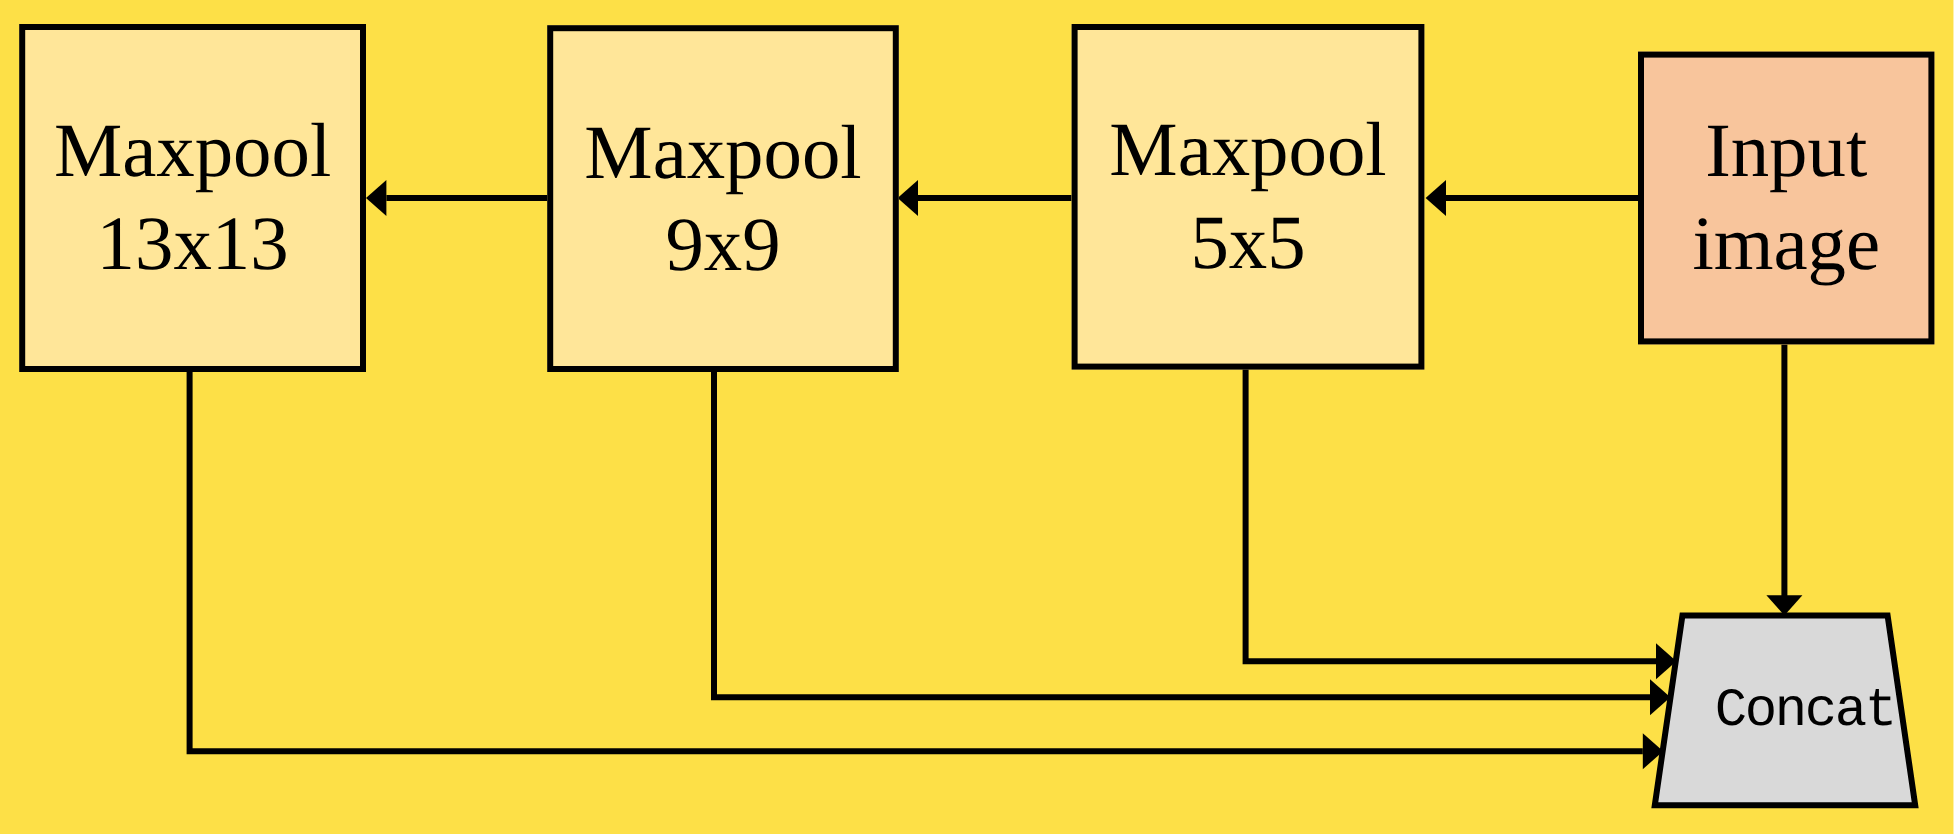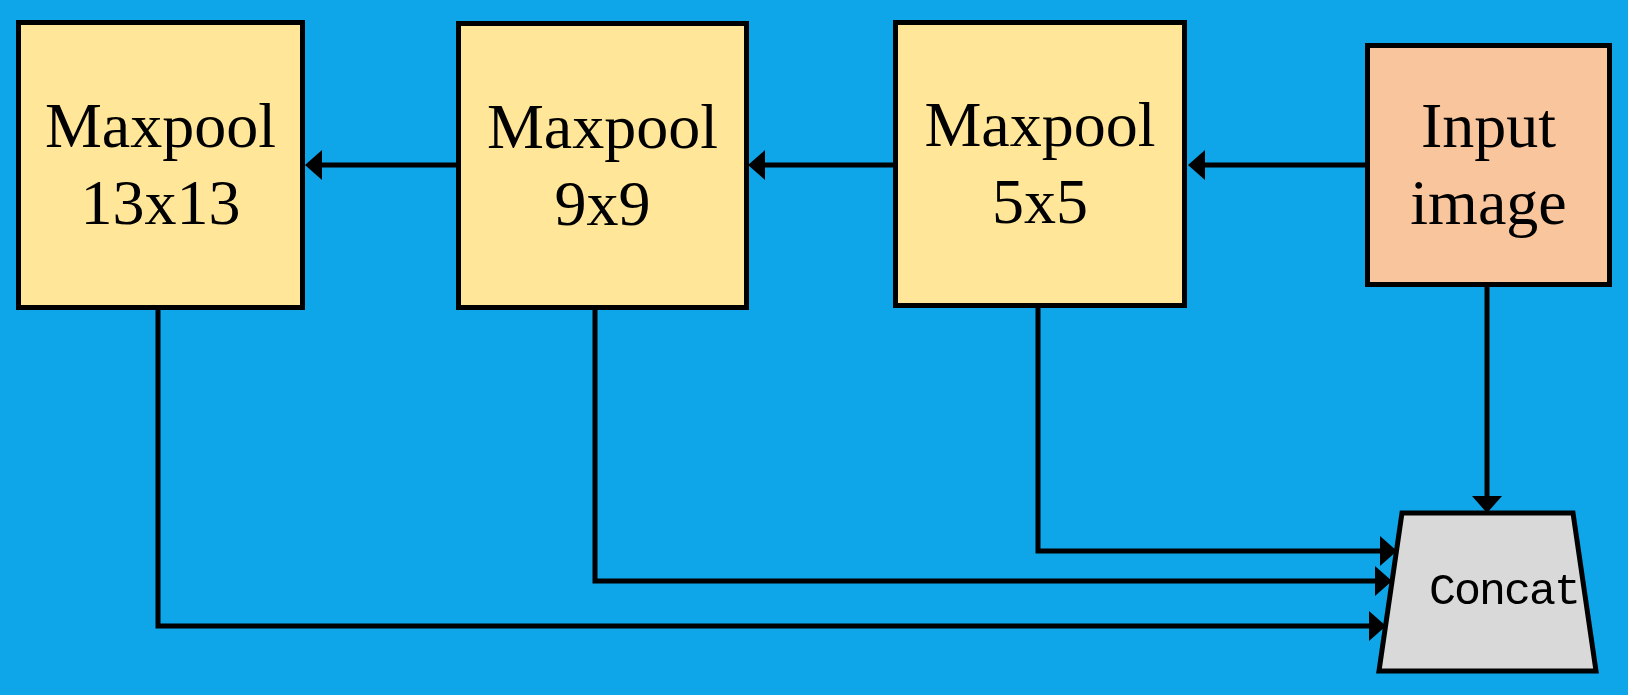--- a/index.html
+++ b/index.html
@@ -4,21 +4,21 @@
 <style>
   html, body {
     margin: 0;
     padding: 0;
     background: #ffffff;
   }
   .canvas {
     position: relative;
     width: 1628px;
     height: 695px;
-    background: #0ea5e9;
+    background: #fde047;
     font-family: "Liberation Serif", serif;
     overflow: hidden;
   }
   .connector-layer {
     position: absolute;
     left: 0;
     top: 0;
     width: 1628px;
     height: 695px;
     display: block;

